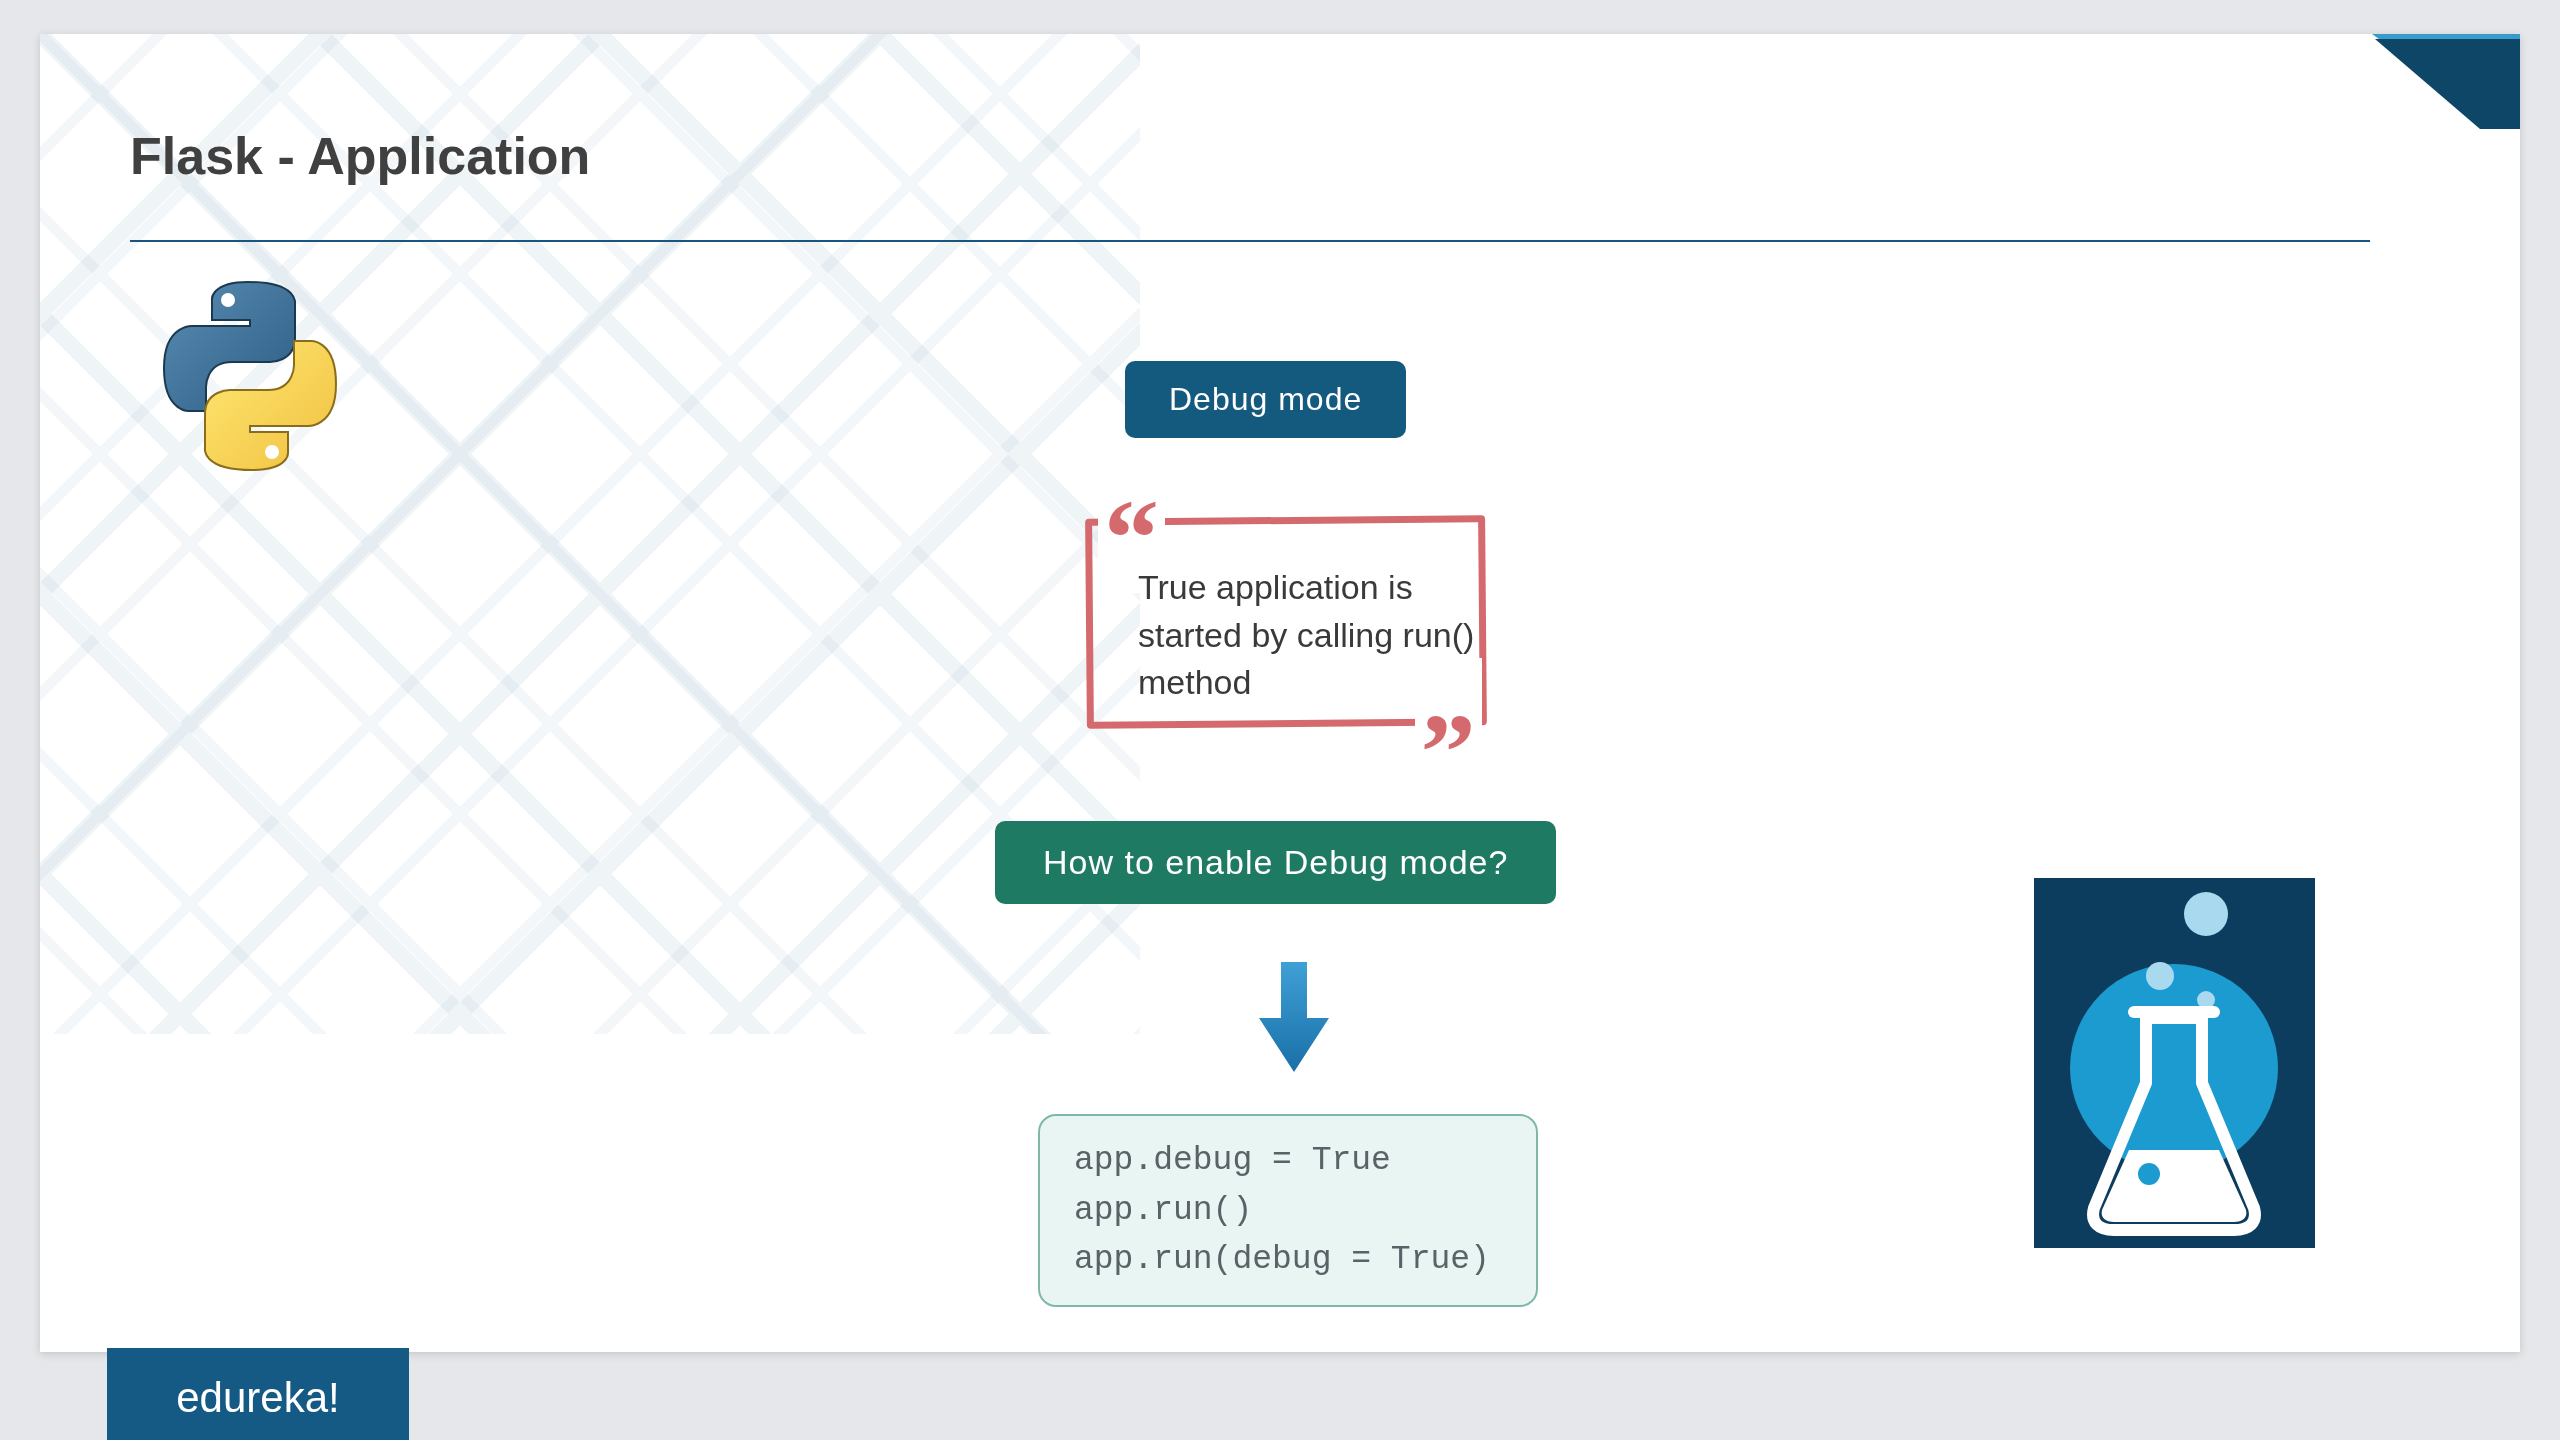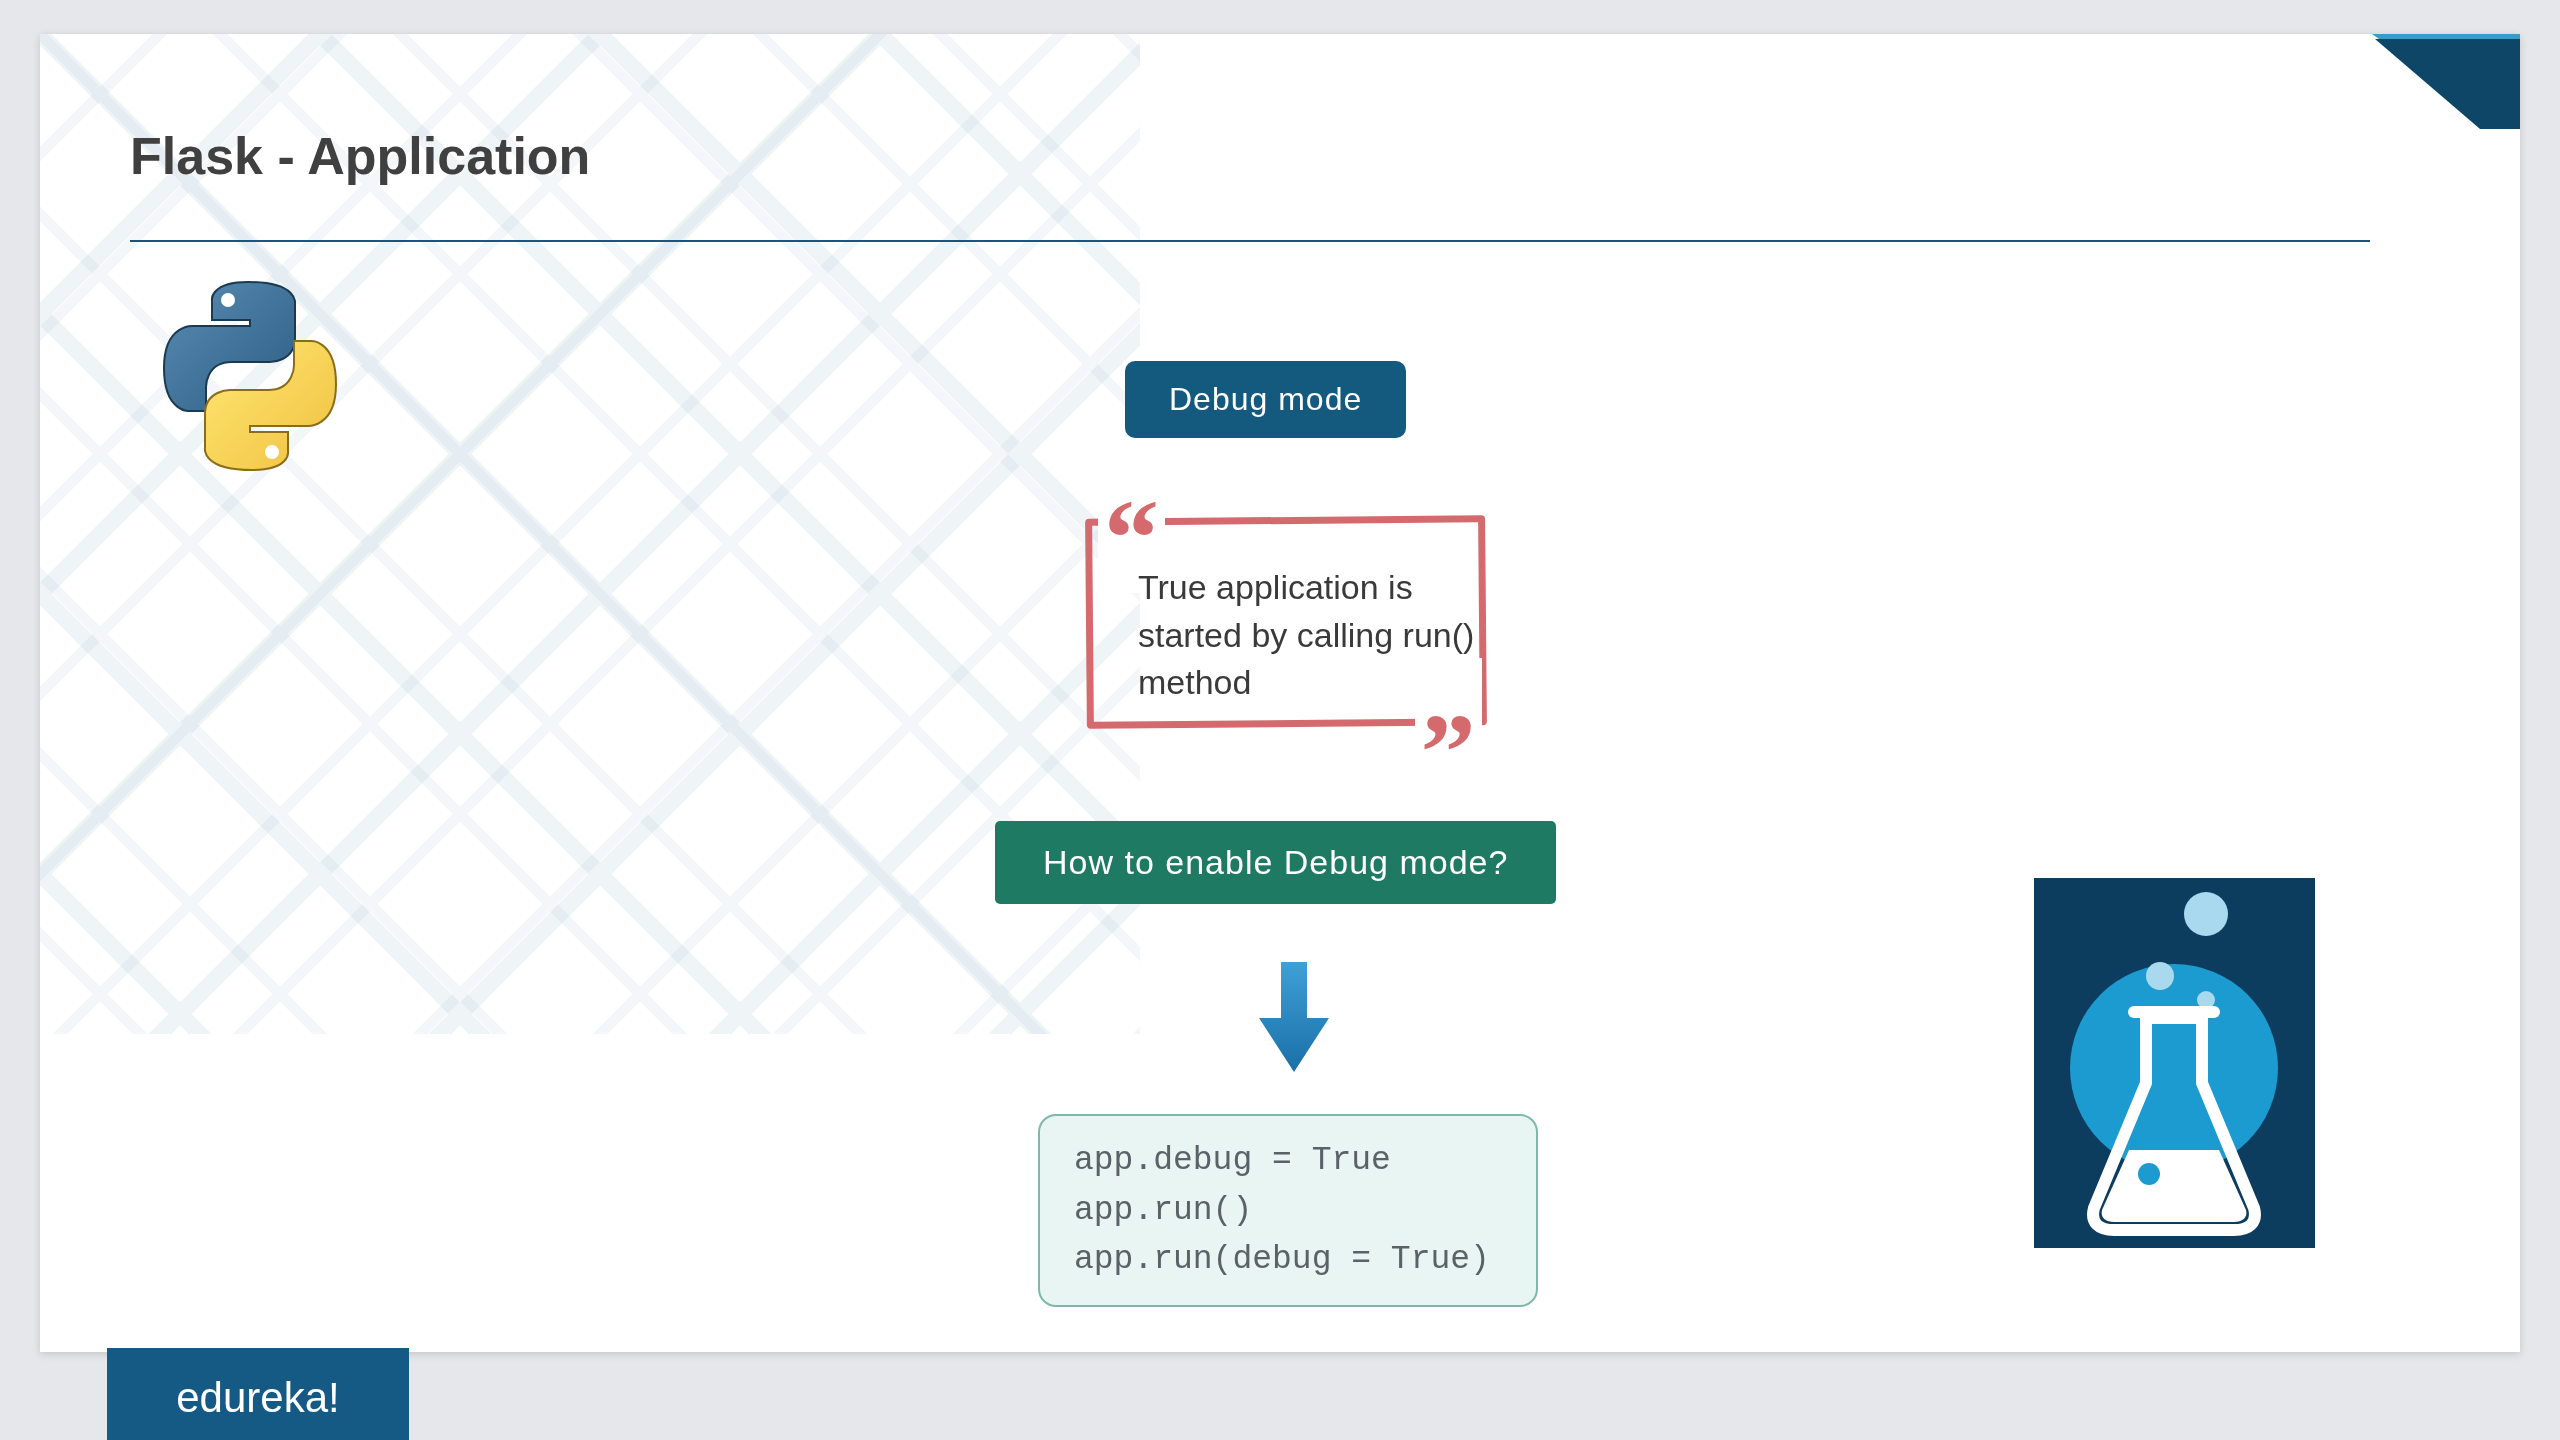--- a/index.html
+++ b/index.html
@@ -121,21 +121,21 @@
 }
 .badge-green {
   position: absolute;
   left: 955px; top: 787px;
   padding: 22px 48px;
   background: #1f7a63;
   color: #ffffff;
   font-size: 34px;
   font-weight: 500;
   letter-spacing: 1px;
-  border-radius: 5px;
+  border-radius: 10px;
 }
 .arrow-down {
   position: absolute;
   left: 1219px; top: 928px;
 }
 .code-box {
   position: absolute;
   left: 998px; top: 1080px;
   width: 500px;
   padding: 20px 34px;

